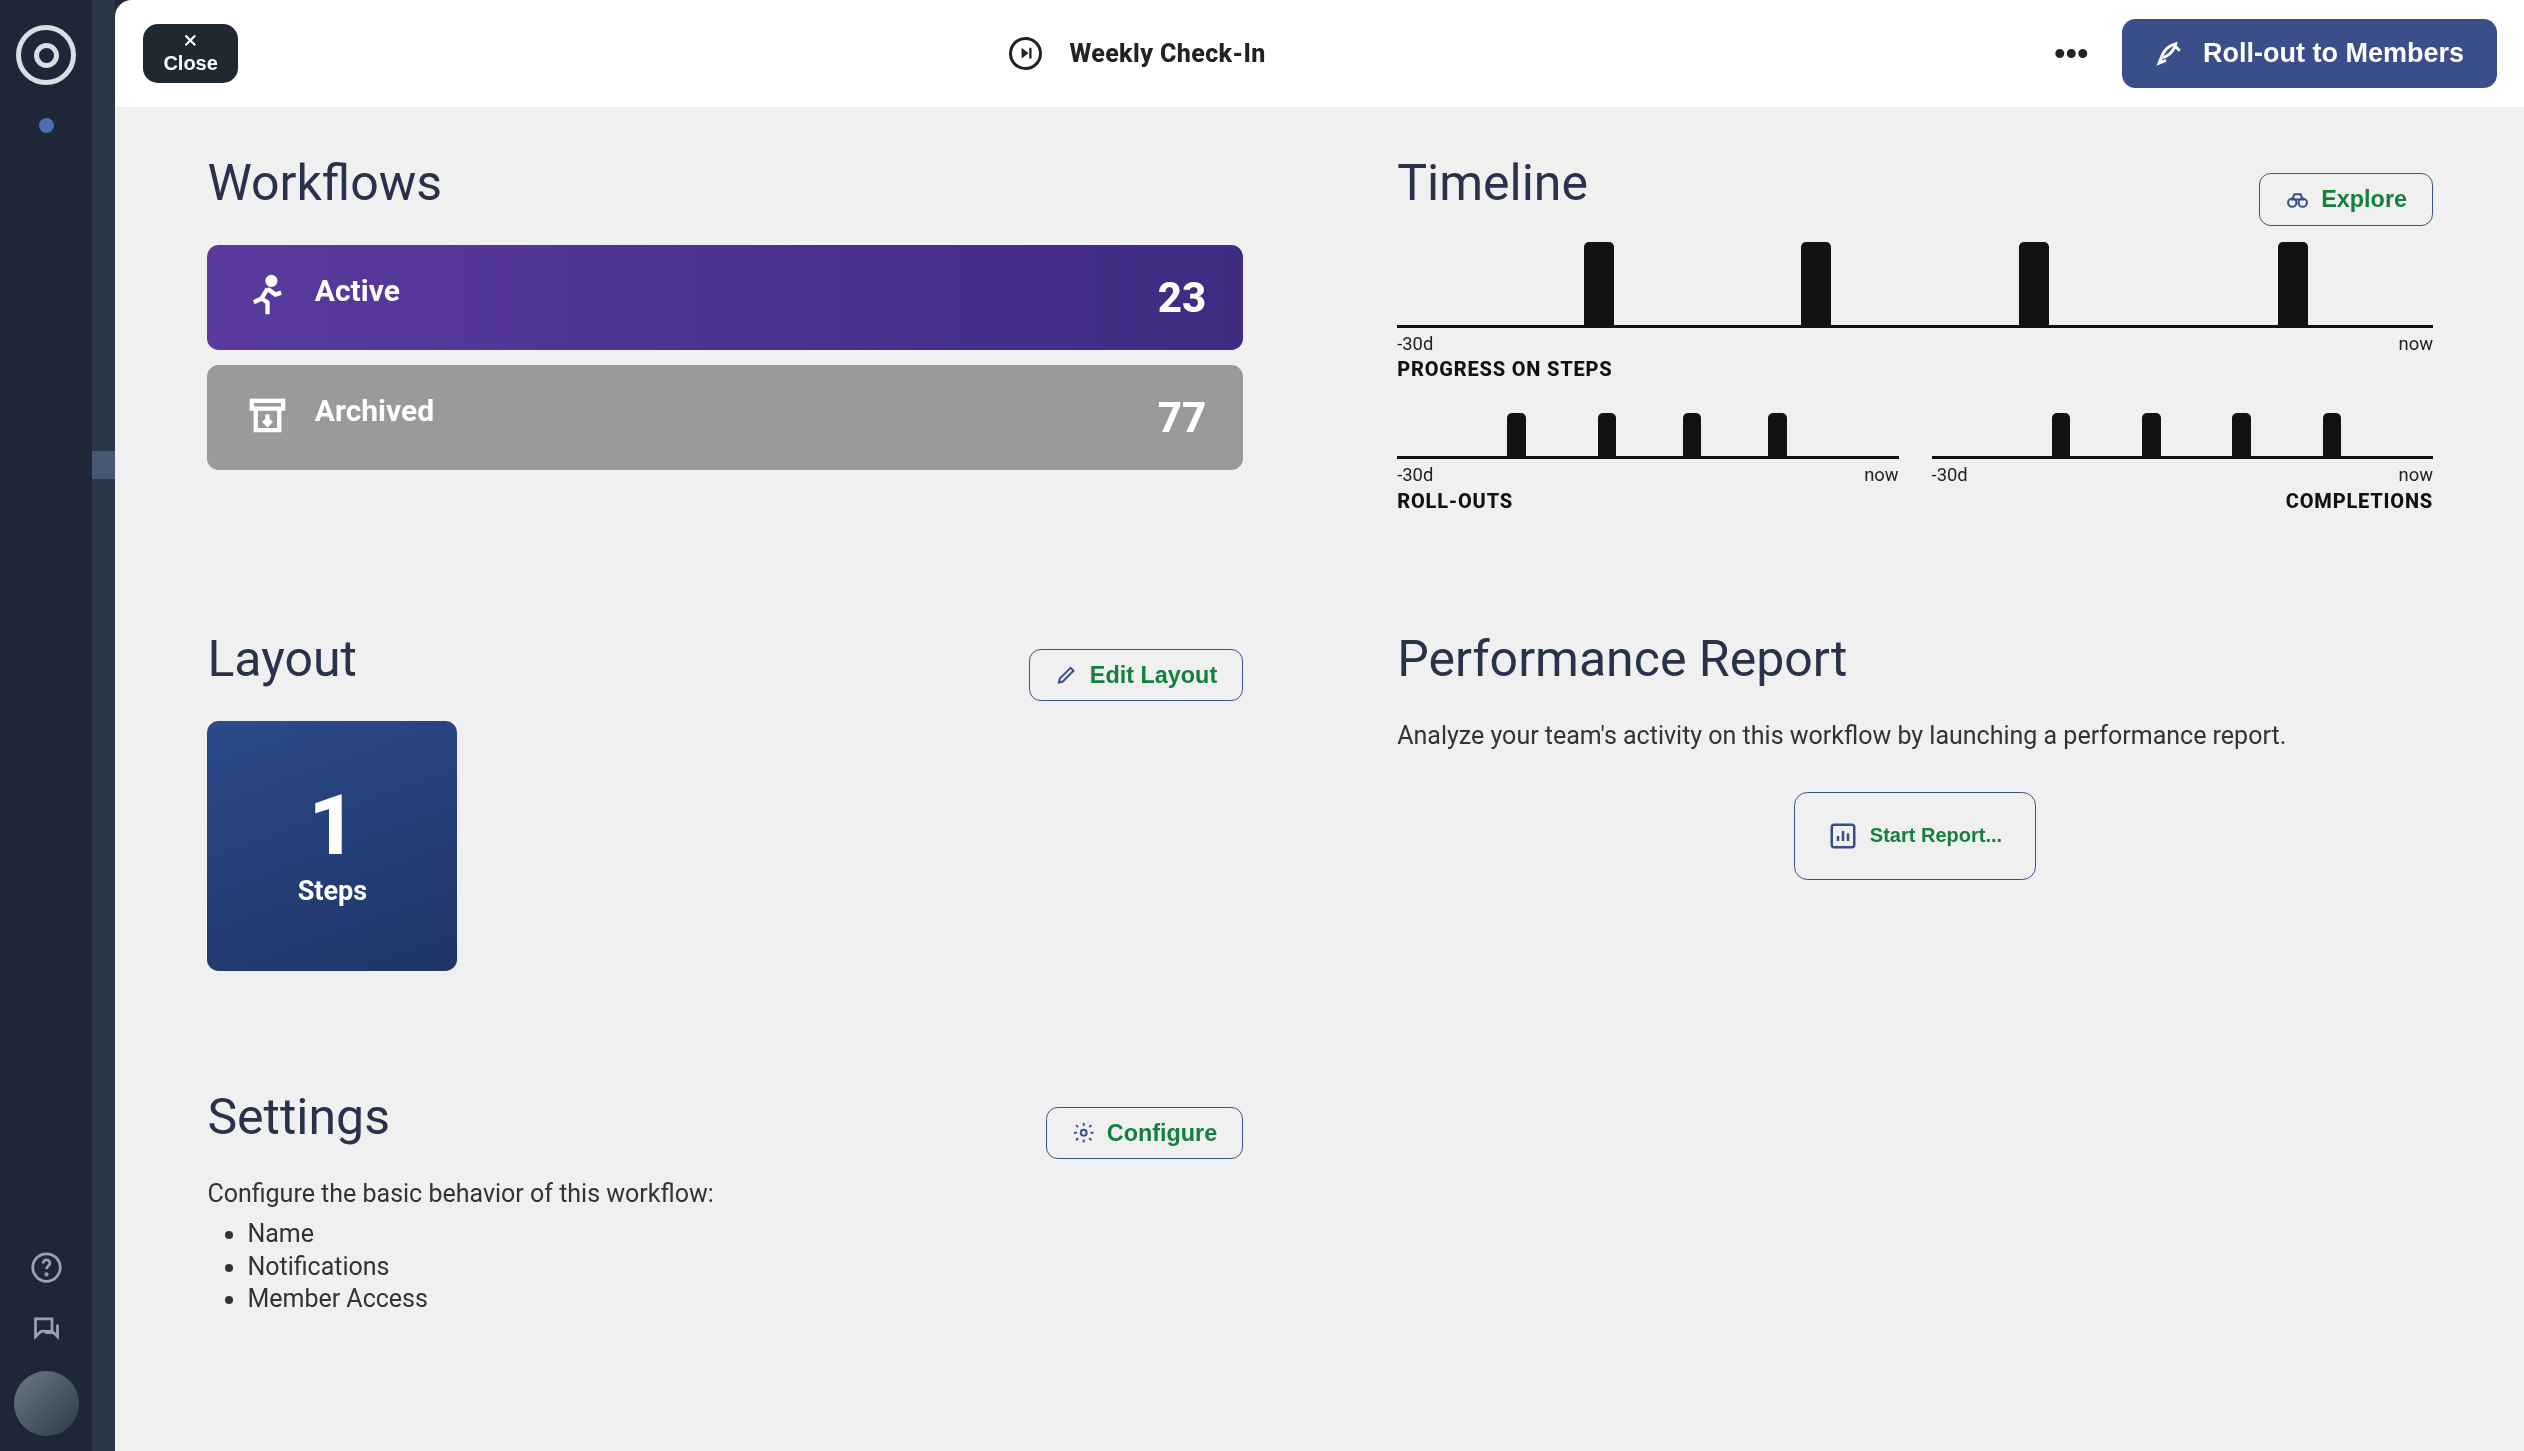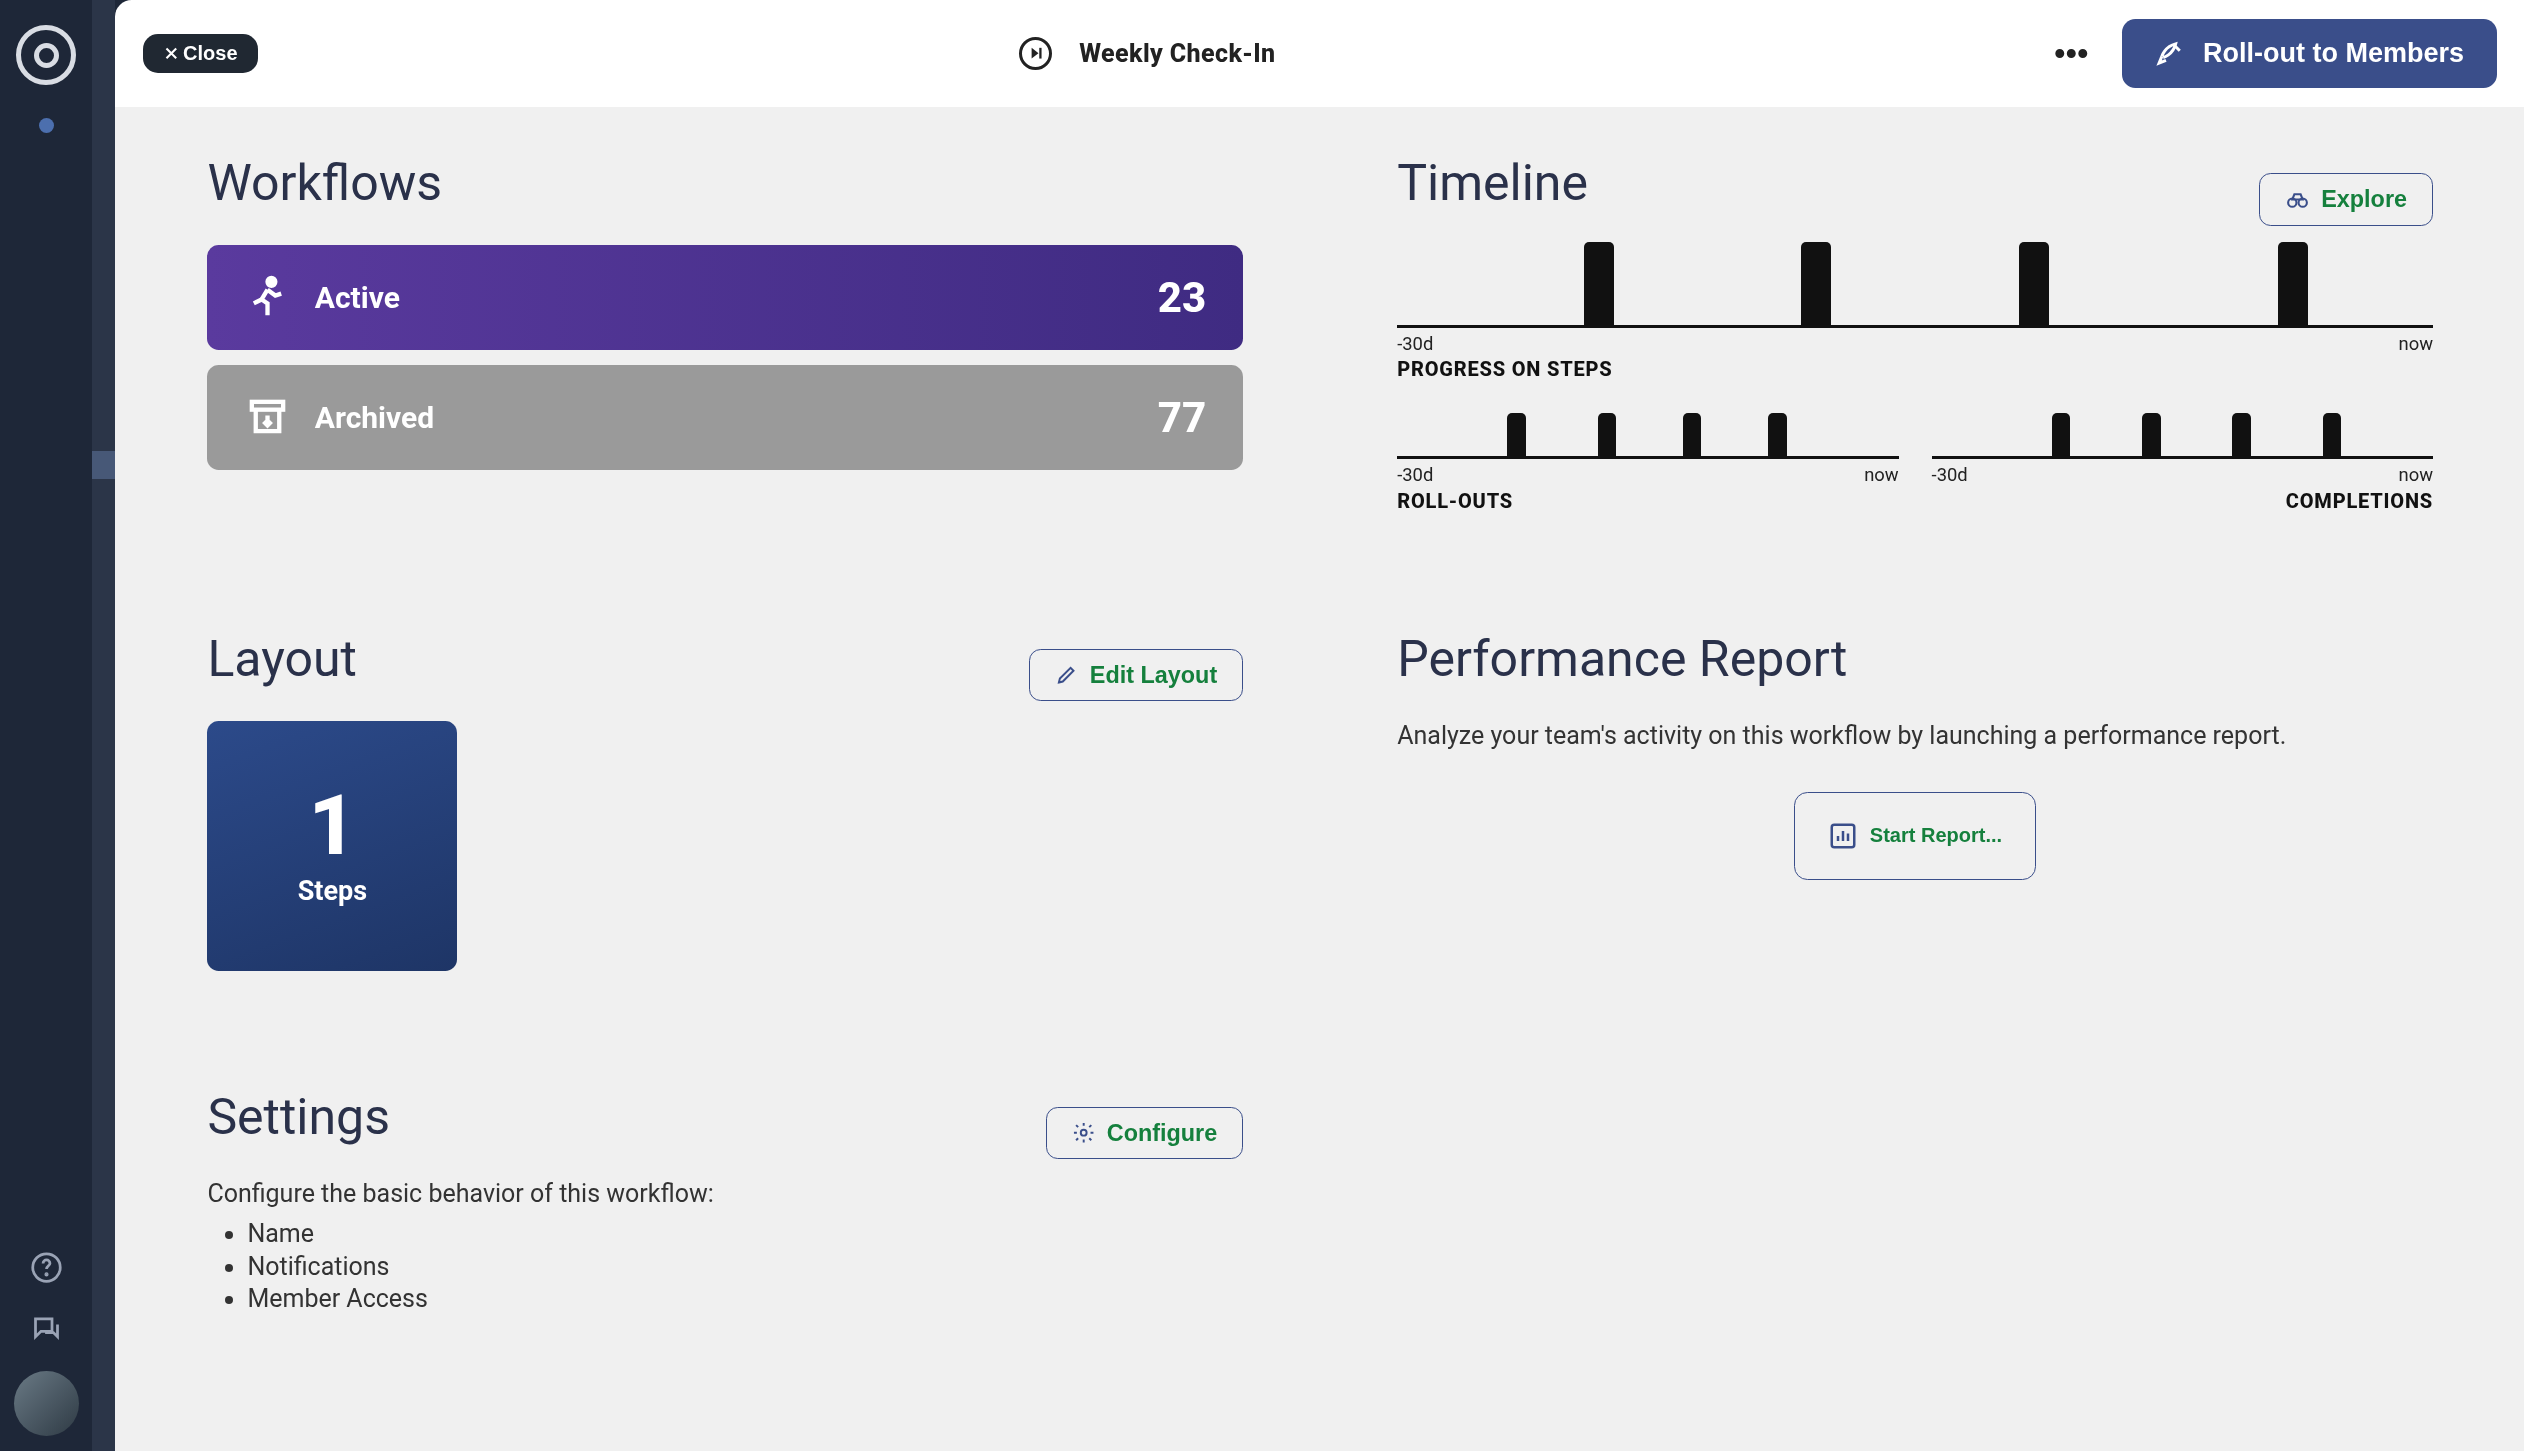--- a/index.html
+++ b/index.html
@@ -79,20 +79,21 @@
   .close-btn {
     background:#202832;
     color:#fff;
     border:none;
     border-radius:15px;
     padding:8.3px 20px;
     font-size:20px;
     font-weight:600;
     display:flex;align-items:center;gap:3px;
     cursor:pointer;
+    flex-direction:column;
   }
   .title-wrap {
     flex:1;
     display:flex;align-items:center;justify-content:center;gap:27px;
   }
   .title-icon { width:33px;height:33px;border:3.3px solid #222;border-radius:50%;display:flex;align-items:center;justify-content:center;}
   .title-text { font-size:25px; font-weight:800; color:#222; letter-spacing:0.4px;}
   .dots-btn { background:none;border:none;font-size:33px;color:#222;cursor:pointer; padding:0 16.7px;}
   .rollout-btn {
     background:#3a4e8a;
@@ -141,21 +142,21 @@
     font-weight:600;
     display:flex;align-items:center;gap:11.7px;
     cursor:pointer;
     text-align:right;
   }
   .outline-btn-lg { padding:28px 33px; font-size:20px; border-radius:13.4px;}
   
   .wf-tile {
     border-radius:11.7px;
     padding:28px 37px;
-    display:flex;align-items:center;gap:23.4px;
+    display:flex;gap:23.4px;
     color:#fff;
     margin-bottom:15px;
     cursor:pointer;
   }
   .wf-tile.active { background:linear-gradient(90deg,#5a3a9e,#3f2b82);}
   .wf-tile.archived { background:#9a9a9a;}
   .wf-tile .wf-label { font-size:30px; font-weight:700;}
   .wf-tile .wf-count { margin-left:auto;font-size:42px;font-weight:800;}
   .wf-tile svg { width:47px;height:47px;}
   

